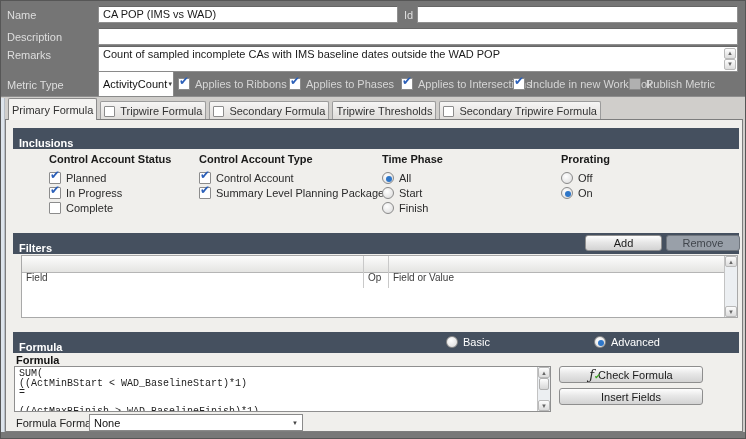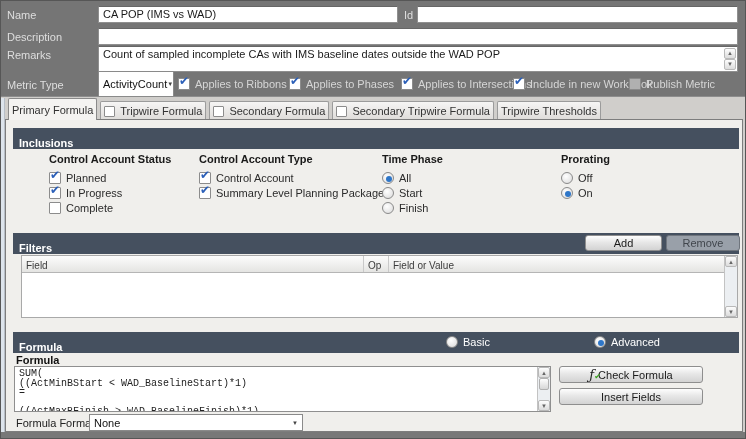--- a/index.html
+++ b/index.html
@@ -60,21 +60,21 @@
   .opt-label { font-size:11px; color:#2b2b2b; }
   .btn { position:absolute; background:linear-gradient(#fefefe,#e7e7e7 45%,#d3d3d3);
     border:1px solid #8e8e8e; border-radius:3px; font-size:11px; color:#1a1a1a;
     display:flex; align-items:center; justify-content:center; font-family:"Liberation Sans",sans-serif; }
   .btn.disabled { background:#99a0a9; color:#41464d; border-color:#6f757d; }
   
   .tbl { position:absolute; left:15px; top:135px; width:717px; height:63px;
     background:#fff; border:1px solid #a9a9a9; }
   .tbl-head { position:absolute; left:0; top:0; right:13px; height:17px;
     background:linear-gradient(#fcfcfc,#e4e4e2); border-bottom:1px solid #b5b5b5; display:flex; }
-  .tbl-col { font-size:10px; color:#3c3c3c; padding:4px 4px; border-right:1px solid #c9c9c9;
+  .tbl-col { font-size:10px; color:#3c3c3c; padding:16px 4px; border-right:1px solid #c9c9c9;
     white-space:nowrap; overflow:hidden; }
   .vscroll { position:absolute; right:0; top:0; bottom:0; width:13px; background:#eceff2;
     border-left:1px solid #c3c3c3; display:flex; flex-direction:column; justify-content:space-between; }
   .vscroll .sc-btn { border-radius:2px; }
   
   .fx-label { position:absolute; font-size:11px; font-weight:bold; color:#111; }
   .editor { position:absolute; left:8px; top:246px; width:537px; height:46px;
     background:#fff; border:1px solid #8f8f8f; overflow:hidden; }
   .editor pre { font-family:Liberation Mono, monospace; font-size:10px;
     line-height:9.5px; color:#222; padding:2px 4px; white-space:pre; }
@@ -152,25 +152,25 @@
     </div>
     <div class="tab">
       <span class="cb"></span>
       <span>Tripwire Formula</span>
     </div>
     <div class="tab">
       <span class="cb"></span>
       <span>Secondary Formula</span>
     </div>
     <div class="tab">
+      <span>Tripwire Thresholds</span>
+    </div>
+    <div class="tab">
       <span class="cb"></span>
       <span>Secondary Tripwire Formula</span>
-    </div>
-    <div class="tab">
-      <span>Tripwire Thresholds</span>
     </div>
   </div>
 
   <div class="left-strip"></div>
   <div class="bottom-strip"></div>
 
   <div class="page">
 
     <div class="sect-bar" style="top:8px">
       <span>Inclusions</span>

